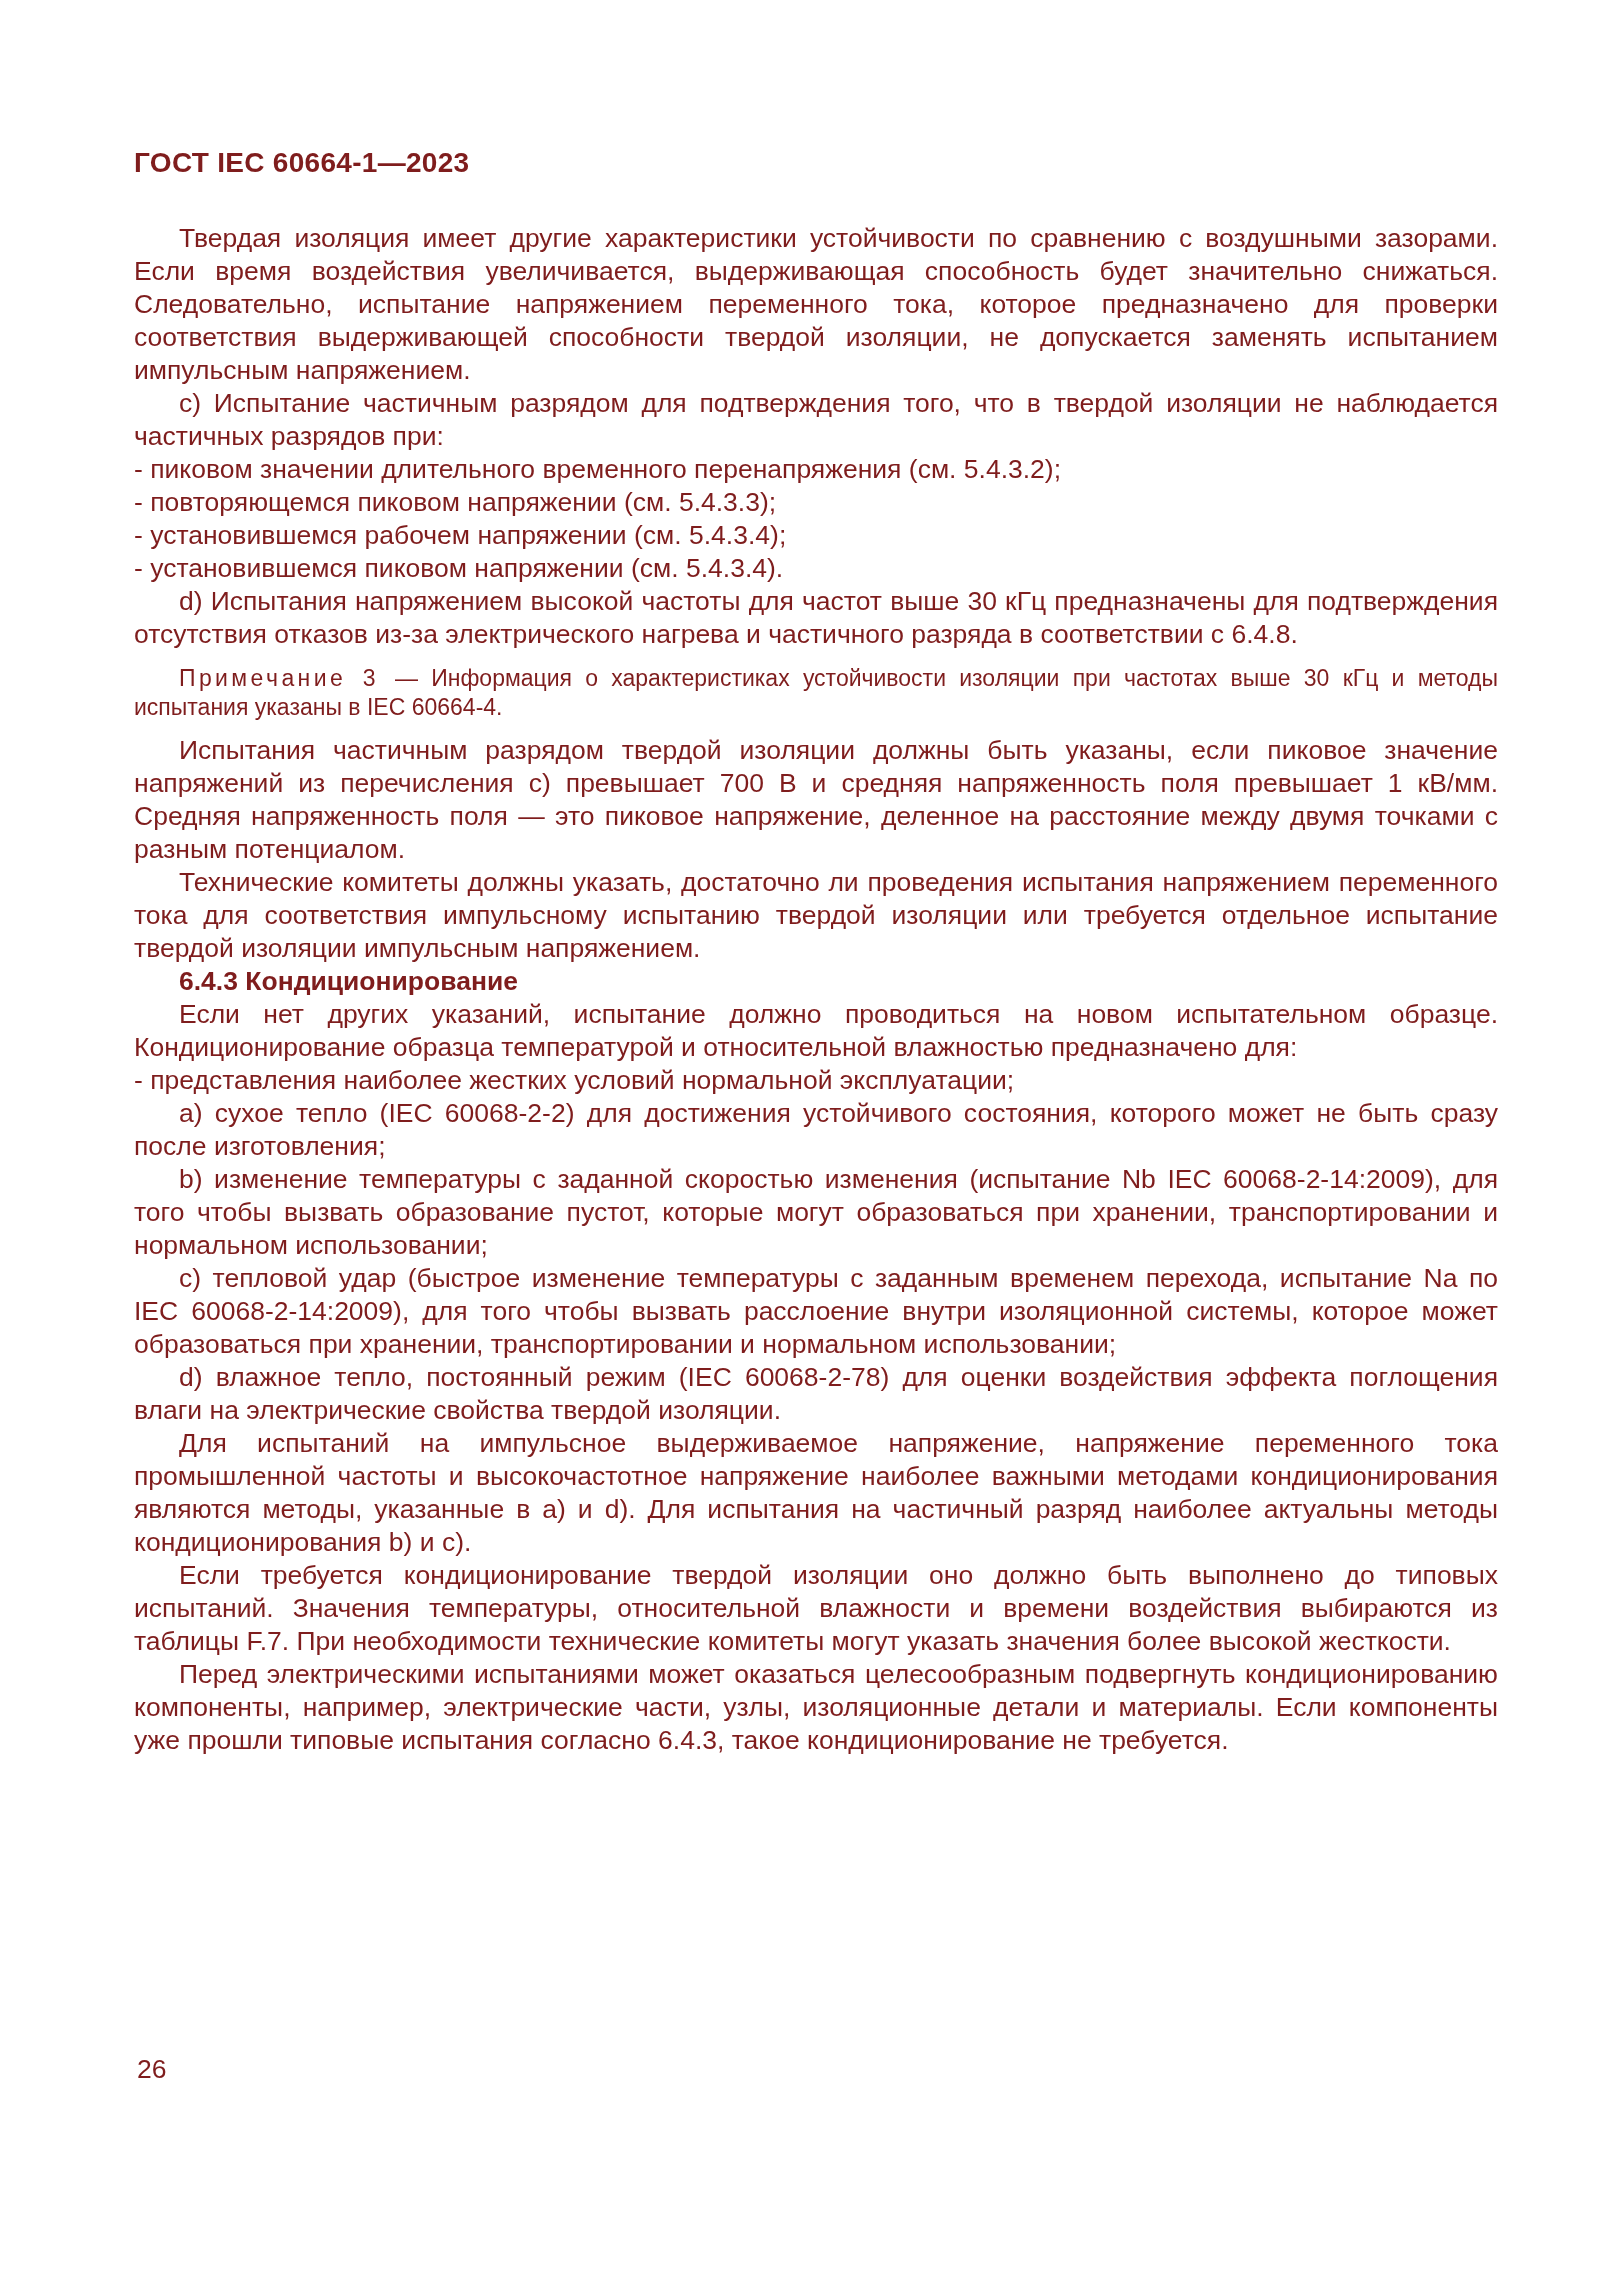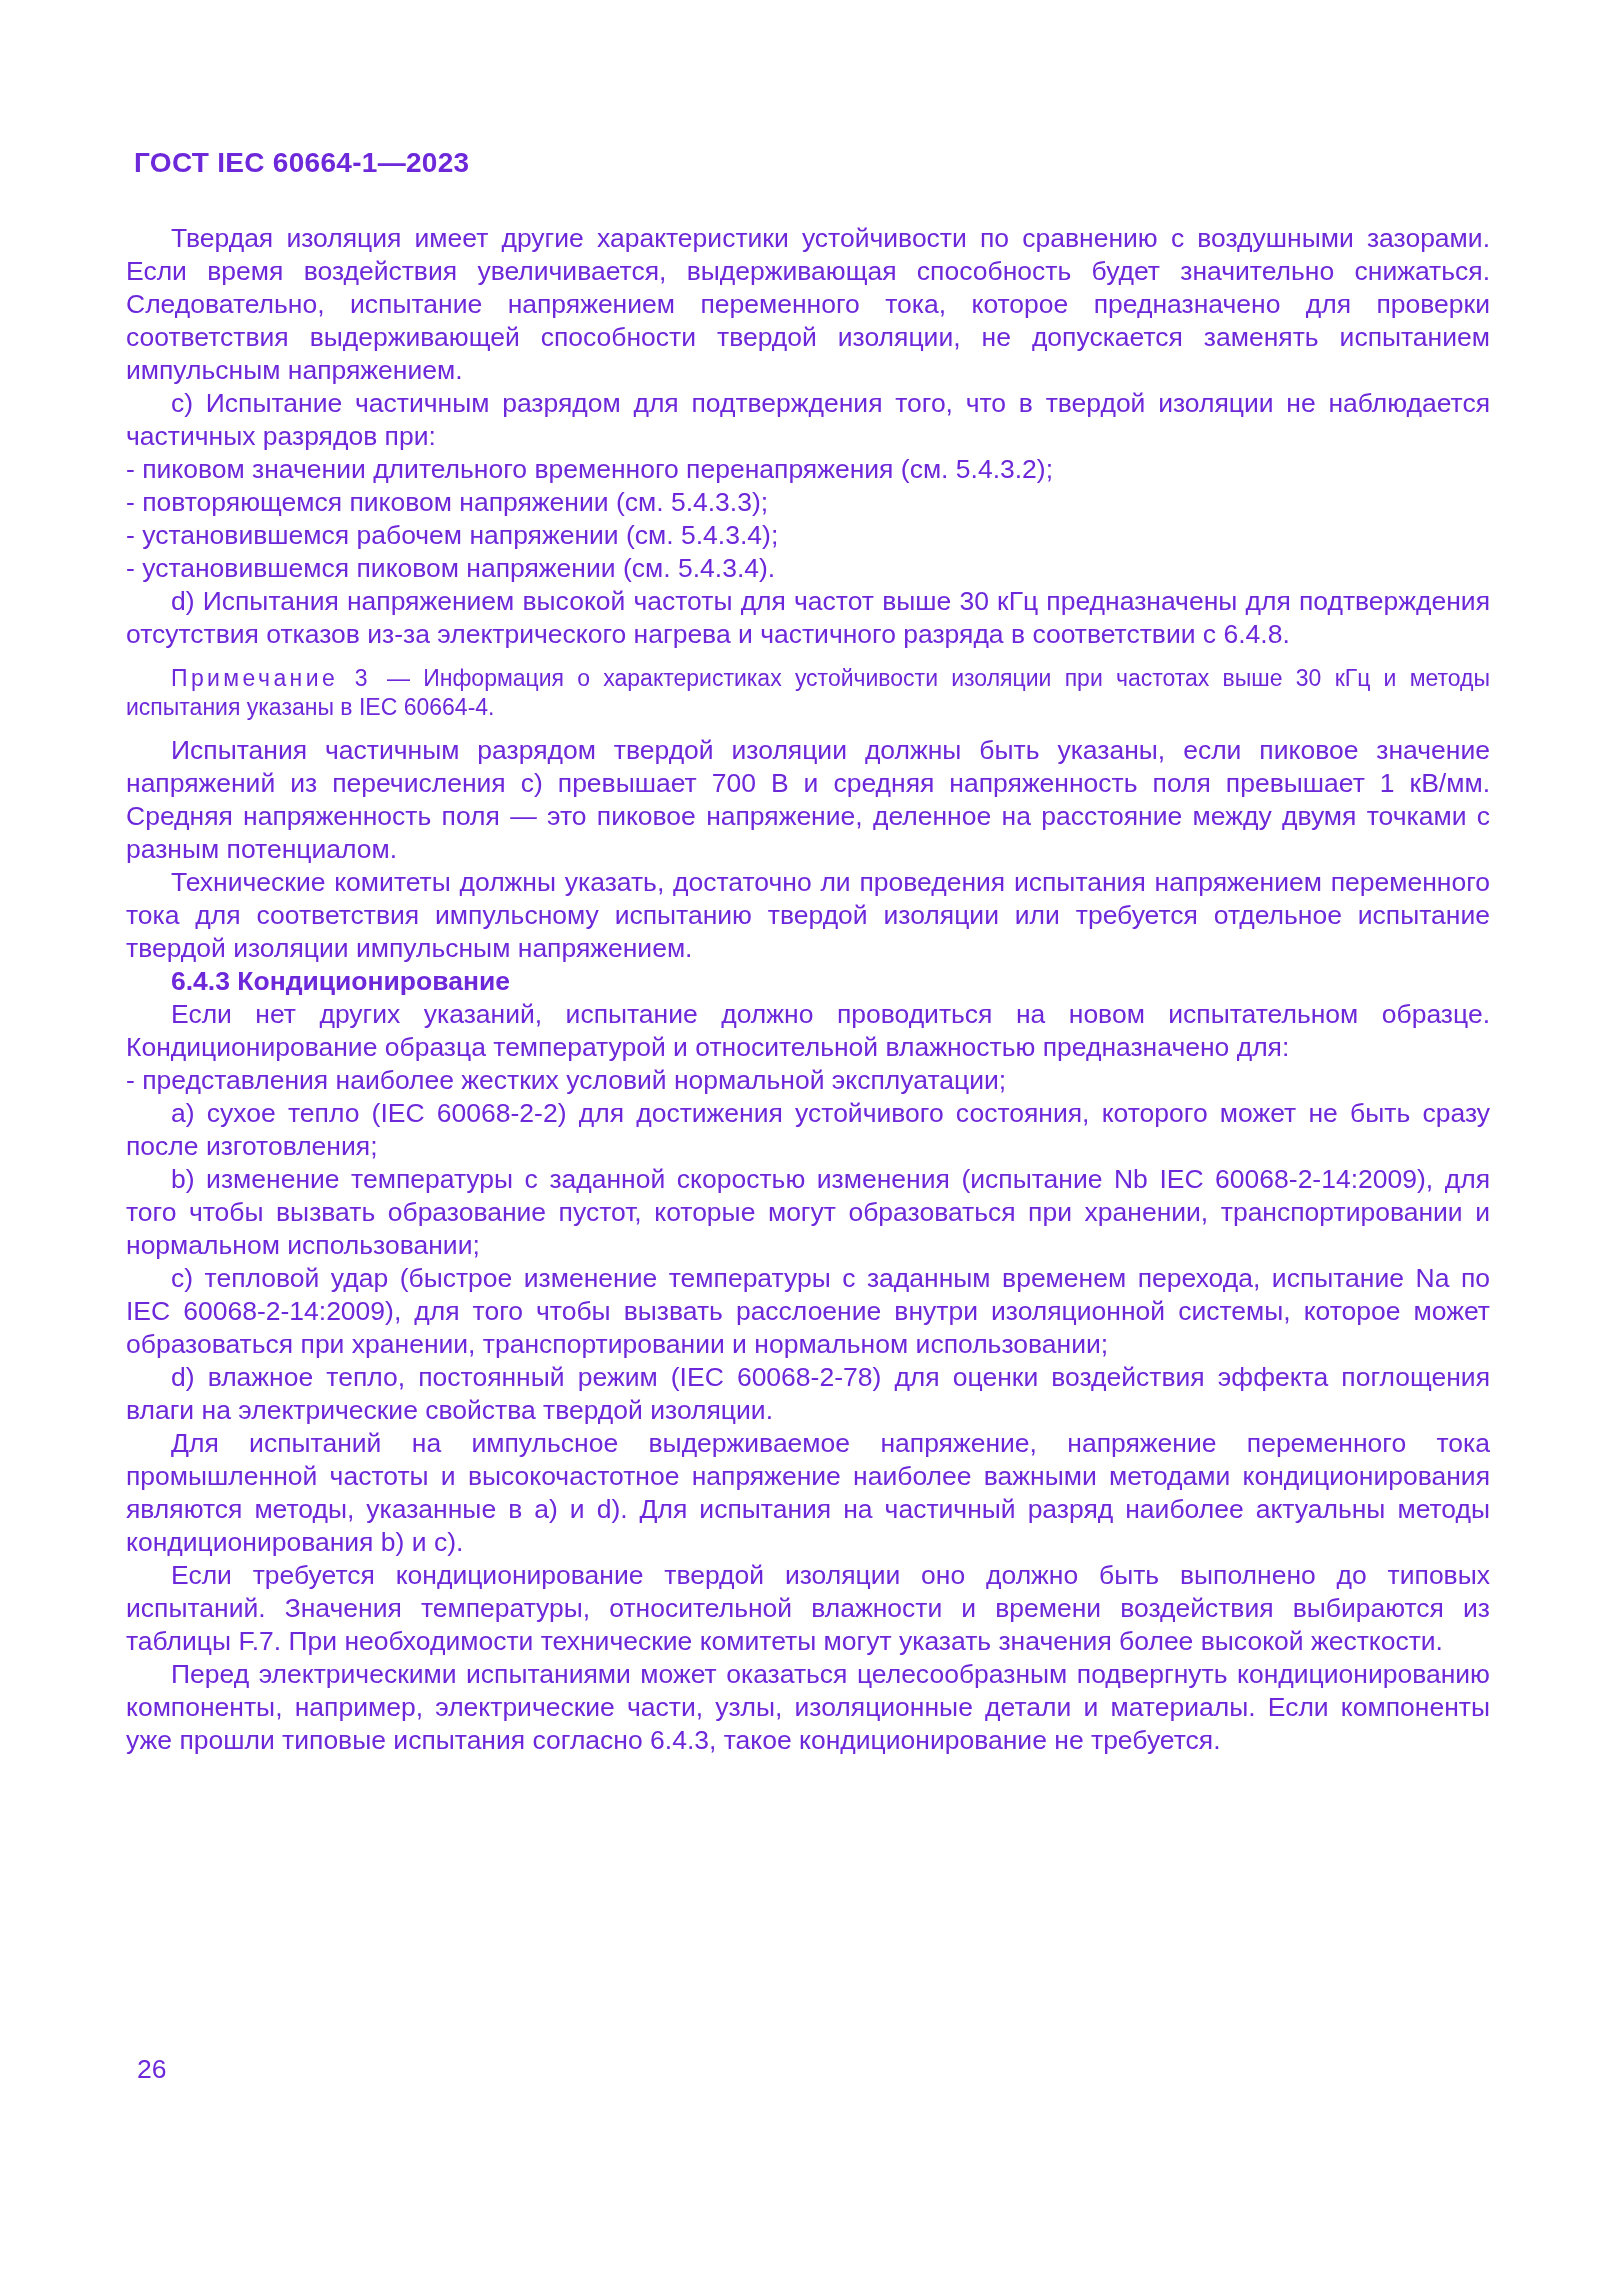--- a/index.html
+++ b/index.html
@@ -6,35 +6,35 @@
     margin: 0;
     padding: 0;
     background: #e8e8e8;
   }
   .page {
     position: relative;
     width: 1621px;
     height: 2293px;
     background: #ffffff;
     font-family: "Liberation Sans", sans-serif;
-    color: #6d28d9;
+    color: #7f1d1d;
     overflow: hidden;
   }
   .running-header {
     position: absolute;
     left: 134px;
     top: 147px;
     font-size: 28px;
     font-weight: bold;
     letter-spacing: 0.3px;
     white-space: nowrap;
   }
   .content {
     position: absolute;
-    left: 126px;
+    left: 134px;
     top: 222px;
     width: 1364px;
     font-size: 26.5px;
     line-height: 33px;
     text-align: justify;
   }
   .content p {
     margin: 0;
     padding: 0;
   }

